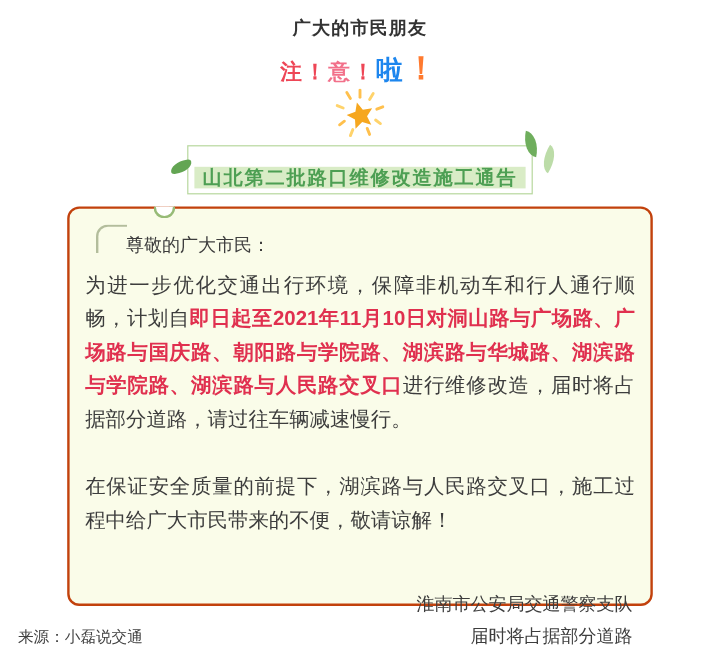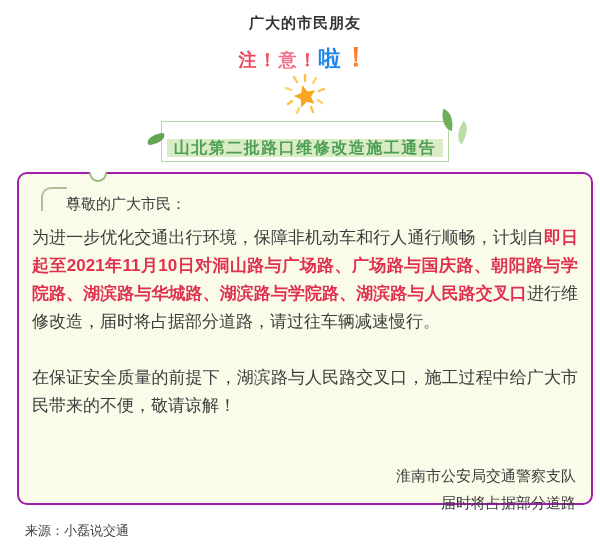--- a/index.html
+++ b/index.html
@@ -2,21 +2,21 @@
 <html><head>
 <meta charset="utf-8">
 <style>
   * { margin:0; padding:0; box-sizing:border-box; }
   html,body { background:#ffffff; }
   body {
     width:600px; height:559px;
     font-family:"Liberation Sans","DejaVu Sans",sans-serif;
     overflow:hidden;
   }
-  .page { width:600px; height:559px; position:relative; background:#fff;padding-left:10px; }
+  .page { width:600px; height:559px; position:relative; background:#fff; }
 
   
   .greeting {
     padding-top:14px; text-align:center;
     font-size:15px; font-weight:700; color:#333; letter-spacing:1px;
   }
   .attention {
     text-align:center; margin-top:8px; height:32px; line-height:32px;
     font-size:18px; font-weight:800; letter-spacing:2px;
   }
@@ -53,22 +53,22 @@
     transform:rotate(12deg);
   }
   .leaf-r2 {
     right:-19px; top:1px; width:11px; height:21px;
     background:#bcdca8; border-radius:0 100% 0 100%;
     transform:rotate(32deg);
   }
 
   
   .notice-box {
-    position:relative; width:576px; height:333px; margin:10px auto 0;
-    border:2px solid #a21caf; border-radius:10px; background:#fafce9;
+    position:relative; width:488px; height:333px; margin:10px auto 0;
+    border:2px solid #c2410c; border-radius:10px; background:#fafce9;
     padding:12px 13px 0 13px;
   }
   .notch {
     position:absolute; top:-2px; left:70px; width:18px; height:10px;
     background:#ffffff; border:2px solid #97bb76; border-top:none;
     border-radius:0 0 12px 12px;
   }
   .corner {
     position:absolute; top:13px; left:22px; width:26px; height:24px;
     border-top:2px solid #b3bd9c; border-left:2px solid #b3bd9c;

